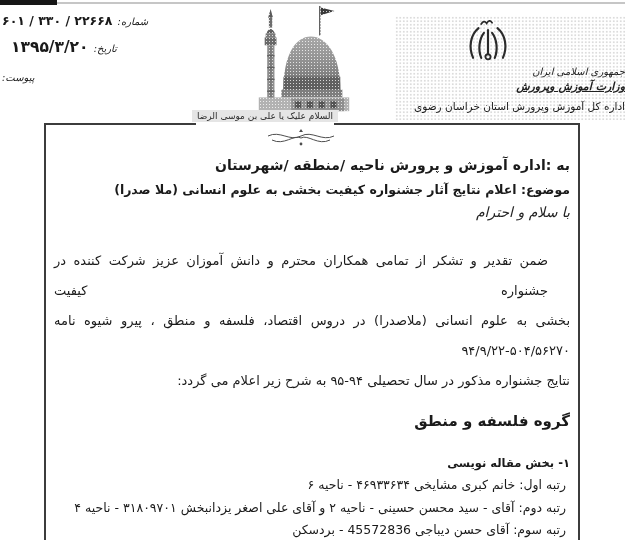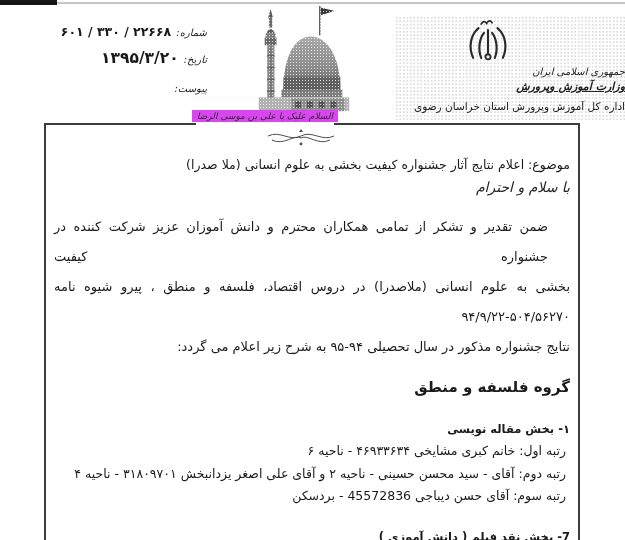--- a/index.html
+++ b/index.html
@@ -8,25 +8,25 @@
     position:relative; overflow:hidden; background:#ffffff;
     font-family:"DejaVu Sans", sans-serif; color:#1a1a1a;
   }
   .abs { position:absolute; }
 
   
   .top-black-bar { left:0; top:0; width:57px; height:5px; background:#161616; }
   .top-gray-line { left:57px; top:2px; width:568px; height:2px; background:#c6c6c6; }
 
   
-  .meta { left:2px; top:22px; width:205px; direction:rtl; text-align:right; }
+  .meta { left:2px; top:11px; width:205px; direction:rtl; text-align:left; }
   .meta-row { line-height:18px; margin-bottom:4px; white-space:nowrap; }
   .meta-label { font-size:10px; font-style:italic; color:#222; }
   .meta-num { font-weight:bold; font-size:12.5px; letter-spacing:.5px; }
-  .meta-date { font-weight:bold; font-size:15.5px; letter-spacing:.5px; }
+  .meta-date { font-weight:bold; font-size:15.5px; letter-spacing:.5px;margin-left:9px; }
   .meta-row.date-row { line-height:24px; margin-bottom:6px; }
 
   
   .shrine { left:253px; top:4px; width:102px; height:116px; }
   .shrine-dots {
     left:253px; top:4px; width:102px; height:116px;
     background-image:radial-gradient(circle,#ffffff 0.6px,transparent 0.85px);
     background-size:3px 3px; opacity:.75; pointer-events:none;
   }
 
@@ -46,33 +46,33 @@
   .frame {
     left:44px; top:123px; width:536px; height:470px;
     border-left:2px solid #3c3c3c; border-right:2px solid #3c3c3c;
   }
   .frame-top-seg { top:123px; height:2px; background:#3c3c3c; }
   .seg-left  { left:44px; width:152px; }
   .seg-right { left:334px; width:246px; }
 
   .calligraphy {
     left:192px; top:110px; width:146px; text-align:center; white-space:nowrap;
-    font-size:9px; font-style:italic; color:#2d2d2d; background:#d946ef; padding:1px 2px;
+    font-size:9px; color:#2d2d2d; background:#e5e5e5; padding:1px 2px;
   }
   .flourish { left:266px; top:128px; width:70px; height:20px; }
 
   
   .content {
     left:46px; top:123px; width:532px; height:417px; overflow:hidden;
     direction:rtl; padding:30px 8px 0 8px;
   }
   .to-line { font-weight:bold; font-size:14px; line-height:25px; white-space:nowrap; }
-  .subject-line { font-weight:normal; font-size:12.5px; line-height:24px; white-space:nowrap; }
+  .subject-line { font-weight:bold; font-size:12.5px; line-height:24px; white-space:nowrap; }
   .salutation { font-size:14px; line-height:20px; color:#222;font-style:italic; }
-  .body-para { margin-top:15px; }
+  .body-para { margin-top:24px; }
   .body-line { font-size:13px; line-height:30px; white-space:nowrap; }
   .body-line.justify { text-align:justify; text-align-last:justify; white-space:normal; }
   .body-line.indent { padding-right:22px; }
   .group-title { font-weight:bold; font-size:15px; line-height:26px; margin-top:12px; }
   .section-title { font-weight:bold; font-size:11.5px; line-height:21px; margin-top:19px; }
   .rank-line { font-size:12.5px; line-height:22.5px; padding-right:4px; white-space:nowrap; }
 </style>
 </head>
 <body>
 
@@ -155,20 +155,21 @@
 
 <div class="abs calligraphy">السلام علیک یا علی بن موسی الرضا</div>
 <svg class="abs flourish" viewBox="0 0 70 20" fill="none" stroke="#4e4e4e" stroke-width="1">
   <path d="M2,8 C14,2 24,14 35,8 C46,2 56,14 68,8"></path>
   <path d="M6,12 C18,18 28,6 35,10 C42,6 52,18 64,12"></path>
   <path d="M33,4 l2,-3 l2,3 z" fill="#4e4e4e" stroke="none"></path>
   <circle cx="35" cy="16" r="1.4" fill="#4e4e4e" stroke="none"></circle>
 </svg>
 
 <div class="abs content">
+  <div class="to-line">به :اداره آموزش و پرورش ناحیه /منطقه /شهرستان</div>
   <div class="subject-line">موضوع: اعلام نتایج آثار جشنواره کیفیت بخشی به علوم انسانی (ملا صدرا)</div>
   <div class="salutation">با سلام و احترام</div>
 
   <div class="body-para">
     <div class="body-line justify indent">ضمن تقدیر و تشکر از تمامی همکاران محترم و دانش آموزان عزیز شرکت کننده در جشنواره کیفیت</div>
     <div class="body-line justify">بخشی به علوم انسانی (ملاصدرا) در دروس اقتصاد، فلسفه و منطق ، پیرو شیوه نامه ۵۰۴/۵۶۲۷۰-۹۴/۹/۲۲</div>
     <div class="body-line">نتایج جشنواره مذکور در سال تحصیلی ۹۴-۹۵ به شرح زیر اعلام می گردد:</div>
   </div>
 
   <div class="group-title">گروه فلسفه و منطق</div>

